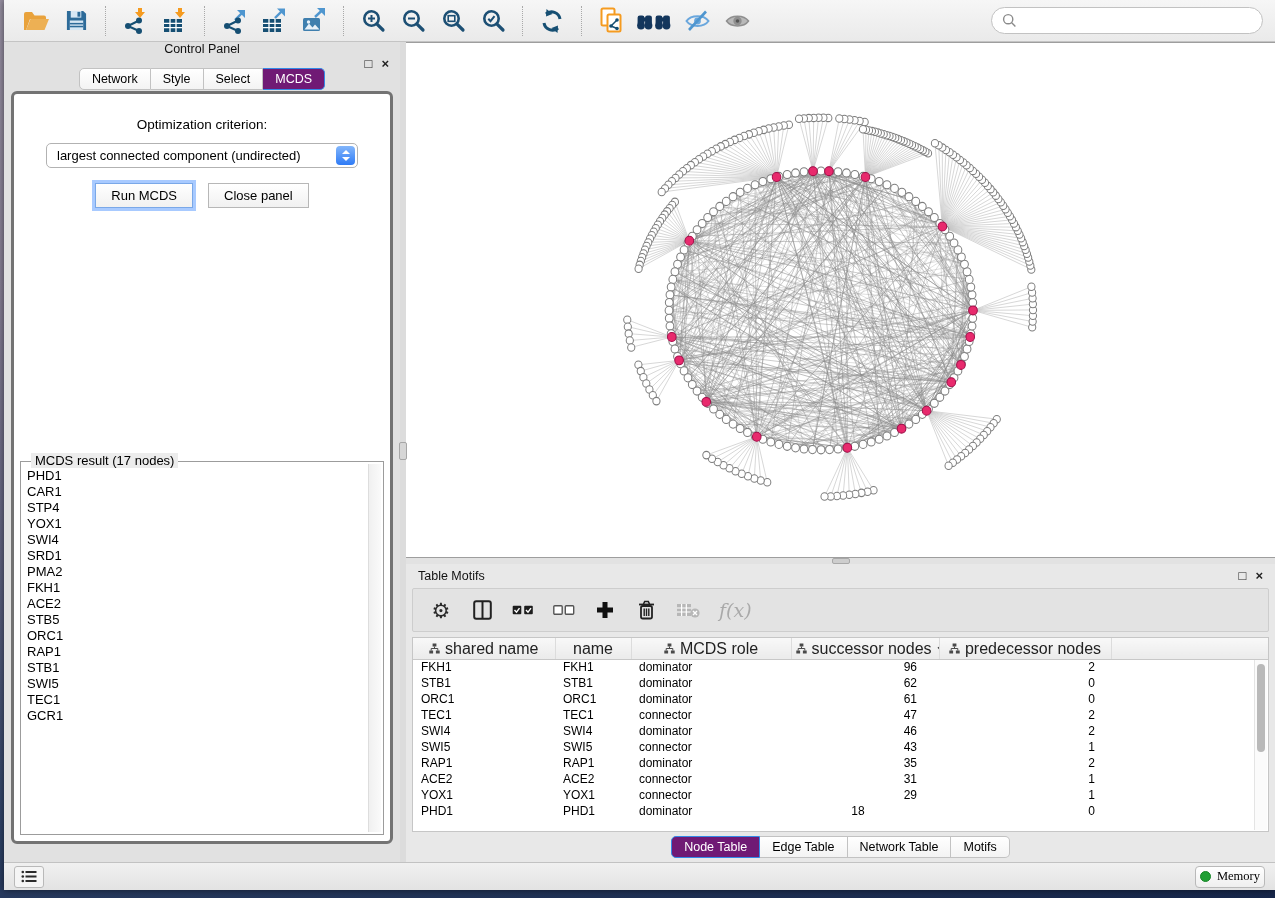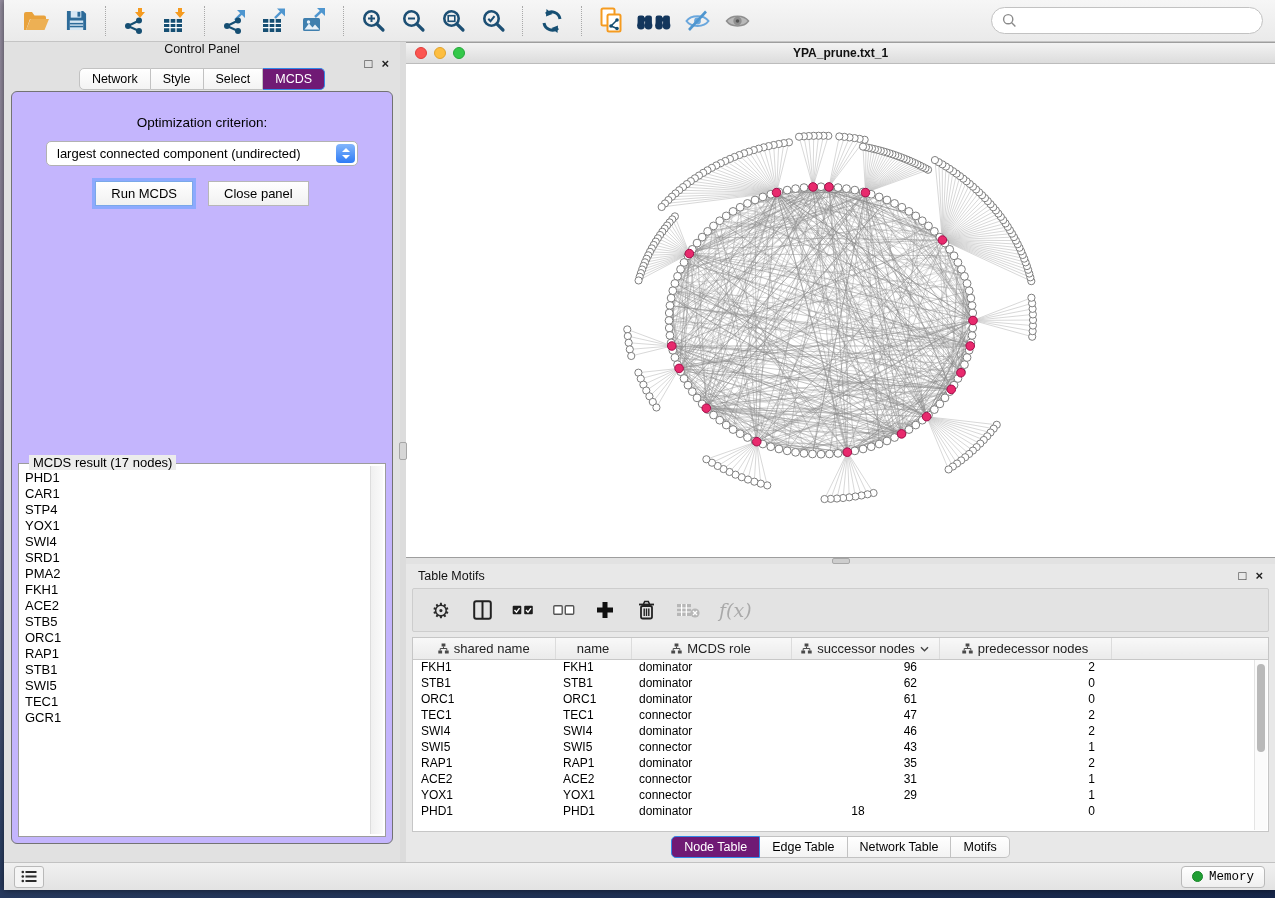--- a/index.html
+++ b/index.html
@@ -19,21 +19,21 @@
 .control-panel{width:396px;flex:0 0 auto;background:#e1e1e1;position:relative;}
 .panel-header{height:25px;display:flex;align-items:center;padding:0 11px;font-size:12.5px;color:#111;flex-direction:column;}
 .panel-icons{margin-left:auto;display:flex;gap:9px;align-items:center;font-size:13px;color:#222;}
 .pi{cursor:default;}
 .pi.x{font-weight:700;}
 .tabs{display:flex;justify-content:center;position:relative;z-index:2;margin-top:1px;}
 .tab{padding:3px 12px;font-size:12.5px;background:linear-gradient(#ffffff,#f3f3f3);border:1px solid #c2c2c2;border-left:none;color:#000;font-family:inherit;}
 .tab:first-child{border-left:1px solid #c2c2c2;border-top-left-radius:5px;border-bottom-left-radius:5px;}
 .tab:last-child{border-top-right-radius:5px;border-bottom-right-radius:5px;}
 .tab.active{background:#701a75;border-color:#3389e8;color:#fff;text-align:center;}
-.card{position:absolute;left:7px;right:7px;top:49px;bottom:18px;background:#c4b5fd;border:1px solid #737373;border-radius:6px;z-index:1;}
+.card{position:absolute;left:7px;right:7px;top:49px;bottom:18px;background:#ffffff;border:3px solid #737373;border-radius:6px;z-index:1;}
 .opt-label{text-align:center;margin-top:23px;font-size:13.5px;color:#000;}
 .selectbox{width:312px;height:25px;margin:11px auto 0;background:#fff;border:1px solid #b2b2b2;border-radius:5px;display:flex;align-items:center;position:relative;padding:0 28px 0 10px;font-size:13px;}
 .stepper{position:absolute;right:2px;top:2px;bottom:2px;width:19px;border-radius:4px;background:linear-gradient(#83b6fb,#2e7bf6);display:flex;flex-direction:column;align-items:center;justify-content:center;gap:3px;}
 .stepper i{width:0;height:0;border-left:4px solid transparent;border-right:4px solid transparent;display:block;}
 .stepper .up{border-bottom:4px solid #fff;}
 .stepper .dn{border-top:4px solid #fff;}
 .btn-row{display:flex;justify-content:center;gap:15px;margin-top:15px;}
 .btn{height:25px;padding:0 15px;background:linear-gradient(#ffffff,#f1f1f1);border:1px solid #b7b7b7;border-radius:0;font-size:13px;font-family:inherit;color:#000;}
 .btn.focusring{box-shadow:0 0 0 3px rgba(96,158,255,.55);border-color:#7aa8e8;}
 .result-box{position:absolute;left:6px;right:6px;bottom:6px;height:374px;border:1px solid #9c9c9c;background:#fff;}
@@ -57,32 +57,32 @@
 .hsplit .grip{position:absolute;left:calc(50% - 9px);top:0;width:18px;height:6px;background:#cdcdcd;border:1px solid #a8a8a8;border-radius:2px;}
 
 .table-panel{flex:1;display:flex;flex-direction:column;background:#e8e8e8;min-height:0;}
 .tp-header{height:23px;display:flex;align-items:center;padding:0 12px;font-size:12.5px;color:#111;}
 .tp-toolbar{height:44px;margin:1px 6px 5px;background:#e3e3e3;border:1px solid #cdcdcd;border-radius:2px;display:flex;align-items:center;gap:19px;padding:0 17px;flex:0 0 auto;}
 .tp-tool{display:flex;align-items:center;justify-content:center;min-width:22px;background:none;border:none;padding:0;}
 .glyph{font-size:21px;line-height:1;color:#2b2b2b;}
 .fx{font-family:"DejaVu Serif",serif;font-style:italic;font-size:19px;color:#a9a9a9;}
 .table-wrap{flex:1;margin:0 6px;background:#fff;border:1px solid #c6c6c6;position:relative;overflow:hidden;min-height:0;}
 table{width:100%;border-collapse:collapse;table-layout:fixed;}
-thead th{height:21px;background:linear-gradient(#f8f8f8,#ebebeb);border-bottom:1px solid #c8c8c8;border-right:1px solid #dcdcdc;font-weight:400;font-size:13px;color:#222;text-align:center;padding:0 4px;white-space:nowrap;overflow:hidden;}
+thead th{height:21px;background:linear-gradient(#f8f8f8,#ebebeb);border-bottom:1px solid #c8c8c8;border-right:1px solid #dcdcdc;font-weight:400;font-size:16px;color:#222;text-align:center;padding:0 4px;white-space:nowrap;overflow:hidden;}
 thead th.filler{border-right:none;}
 .hwrap{display:inline-flex;align-items:center;justify-content:center;gap:5px;vertical-align:middle;}
 tbody td{height:16px;font-size:12px;color:#000;padding:0 8px;white-space:nowrap;overflow:hidden;}
 td.num{text-align:right;}
 .tscroll{position:absolute;top:22px;right:1px;bottom:1px;width:13px;background:#fbfbfb;border-left:1px solid #e4e4e4;}
 .tscroll .thumb{position:absolute;top:4px;left:2px;right:2px;height:88px;background:#b9b9b9;border-radius:6px;}
 .tp-tabs{height:30px;display:flex;align-items:center;justify-content:center;flex:0 0 auto;}
 
 .statusbar{height:28px;flex:0 0 auto;background:linear-gradient(#f0f0f0,#e3e3e3);border-top:1px solid #c2c2c2;display:flex;align-items:center;padding:0 10px;}
 .sb-left-btn{width:30px;height:22px;background:#f5f5f5;border:1px solid #b9b9b9;border-radius:3px;display:flex;align-items:center;justify-content:center;}
-.memory-btn{margin-left:auto;height:22px;background:linear-gradient(#fff,#efefef);border:1px solid #b9b9b9;border-radius:4px;display:flex;align-items:center;gap:6px;padding:0 10px;font-size:12.5px;font-family:Liberation Mono, monospace;color:#000;}
+.memory-btn{margin-left:auto;height:22px;background:linear-gradient(#fff,#efefef);border:1px solid #b9b9b9;border-radius:4px;display:flex;align-items:center;gap:6px;padding:0 4px;font-size:12.5px;font-family:Liberation Serif, serif;color:#000;}
 .memory-dot{width:11px;height:11px;border-radius:50%;background:#1f9e33;border:1px solid #178527;}
 </style>
 </head>
 <body>
 
 <div class="desktop">
   <div class="app">
 
     <div class="toolbar">
       <div class="tb-icons" id="tb-icons">
@@ -329,28 +329,20 @@
           </div>
         </div>
       </aside>
 
       <div class="vsplit">
           <div class="grip"></div>
         </div>
 
       <section class="right-col">
         <div class="net-window">
-          <div class="net-titlebar">
-            <span class="lights">
-              <i class="l-red"></i>
-              <i class="l-yellow"></i>
-              <i class="l-green"></i>
-            </span>
-            <span class="net-title">YPA_prune.txt_1</span>
-          </div>
           <svg id="net-svg" preserveAspectRatio="none" viewBox="0 0 869 494">
               <g>
                 <line x1="370.55950088214405" y1="128.85516270095323" x2="382.93093466675265" y2="78.50132423586561" stroke="#c4c4c4" stroke-width="0.7" stroke-opacity="0.95"></line>
                 <line x1="370.55950088214405" y1="128.85516270095323" x2="377.8236986248521" y2="79.27289136832616" stroke="#c4c4c4" stroke-width="0.7" stroke-opacity="0.95"></line>
                 <line x1="370.55950088214405" y1="128.85516270095323" x2="372.7402145934392" y2="80.15800869249537" stroke="#c4c4c4" stroke-width="0.7" stroke-opacity="0.95"></line>
                 <line x1="370.55950088214405" y1="128.85516270095323" x2="367.68373042024393" y2="81.15611070521157" stroke="#c4c4c4" stroke-width="0.7" stroke-opacity="0.95"></line>
                 <line x1="370.55950088214405" y1="128.85516270095323" x2="362.65747670273487" y2="82.26655971717815" stroke="#c4c4c4" stroke-width="0.7" stroke-opacity="0.95"></line>
                 <line x1="370.55950088214405" y1="128.85516270095323" x2="357.6646647240841" y2="83.4886462603846" stroke="#c4c4c4" stroke-width="0.7" stroke-opacity="0.95"></line>
                 <line x1="370.55950088214405" y1="128.85516270095323" x2="352.7084844014727" y2="84.82158954138669" stroke="#c4c4c4" stroke-width="0.7" stroke-opacity="0.95"></line>
                 <line x1="370.55950088214405" y1="128.85516270095323" x2="347.7921022480461" y2="86.26453794015717" stroke="#c4c4c4" stroke-width="0.7" stroke-opacity="0.95"></line>

